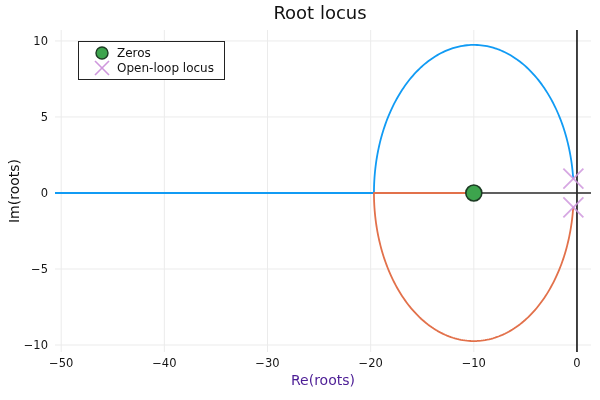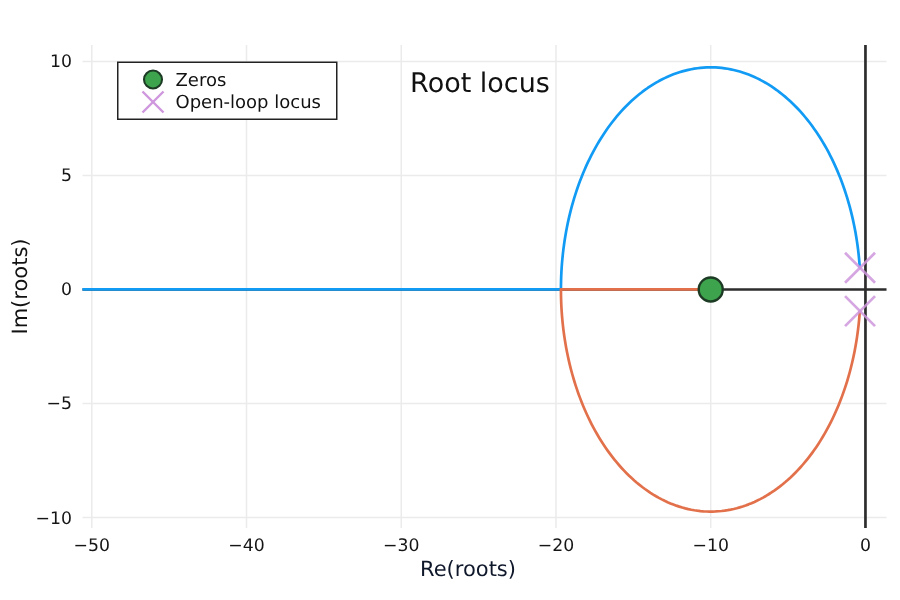--- a/index.html
+++ b/index.html
@@ -4,26 +4,26 @@
 <style>
   html,body{margin:0;padding:0;}
   body{
     width:600px;height:400px;position:relative;overflow:hidden;
     background:#ffffff;
     font-family:"DejaVu Sans","Liberation Sans",sans-serif;
   }
   .fig{position:absolute;inset:0;}
   .chart-title{
     position:absolute;top:2px;left:320px;transform:translateX(-50%);
-    font-size:18px;color:#111;white-space:nowrap;margin-top:43px;
+    font-size:18px;color:#111;white-space:nowrap;
   }
   #plot-svg{position:absolute;left:0;top:0;}
   .xlabel{
-    position:absolute;top:372px;left:312px;transform:translateX(-50%);
-    font-size:14px;color:#0f172a;white-space:nowrap;
+    position:absolute;top:372px;left:323px;transform:translateX(-50%);
+    font-size:14px;color:#4c1d95;white-space:nowrap;
   }
   .ylabel{
     position:absolute;top:191px;left:14px;
     transform:translate(-50%,-50%) rotate(-90deg);
     font-size:14px;color:#111;white-space:nowrap;
   }
   .legend{
     position:absolute;left:78px;top:41px;width:147px;height:39px;
     background:#fff;border:1.5px solid #222;box-sizing:border-box;
     display:flex;flex-direction:column;justify-content:center;

